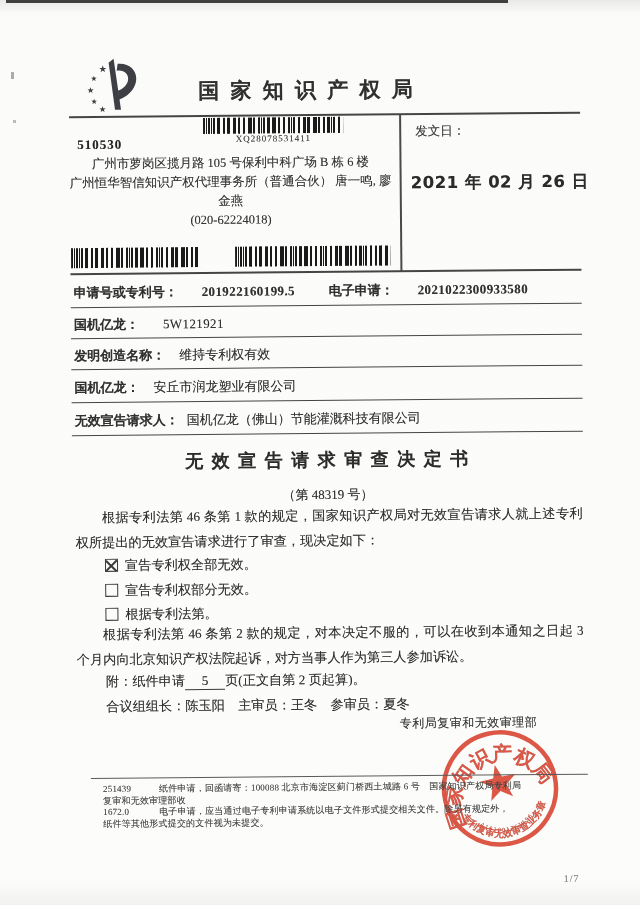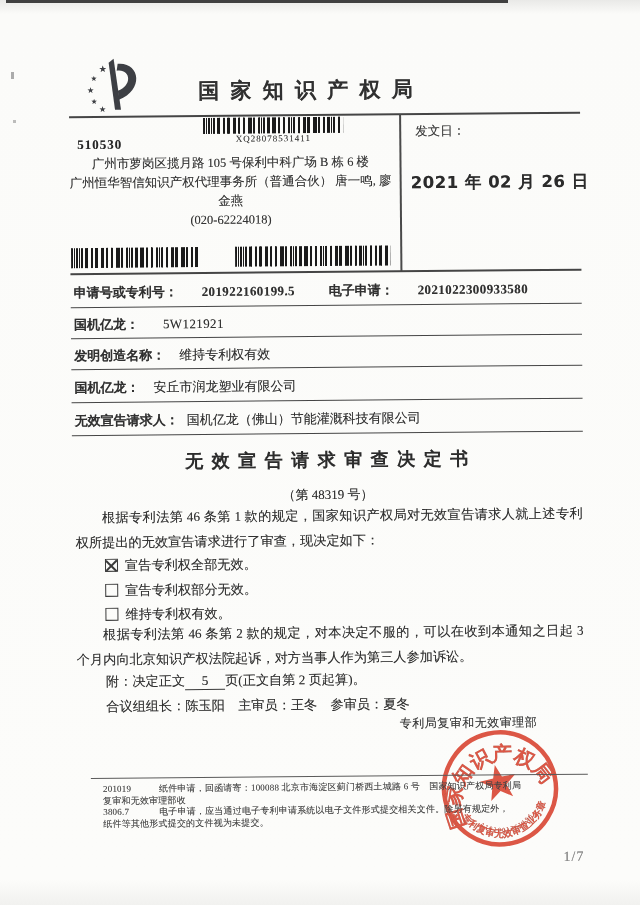--- a/index.html
+++ b/index.html
@@ -78,21 +78,21 @@
   .dept{position:absolute;left:396px;top:716px;width:140px;text-align:center;
         font-size:12px;letter-spacing:.5px;color:#3a3a3a;}
 
   .stamp{position:absolute;left:424px;top:717px;width:146px;height:146px;
          transform:rotate(-12deg);opacity:.88;mix-blend-mode:multiply;}
 
   .frule{left:88px;top:776px;width:497px;height:1px;background:#5a5a5a;}
   .footer{position:absolute;left:100px;top:782px;width:475px;
           font-size:9px;line-height:11.5px;color:#474747;letter-spacing:.2px;}
   .fcode{display:inline-block;width:56px;}
-  .pagenum{position:absolute;left:560px;top:851px;font-size:14px;color:#8a8a8a;letter-spacing:1px;}
+  .pagenum{position:absolute;left:560px;top:875px;font-size:10px;color:#8a8a8a;letter-spacing:1px;}
 </style>
 </head>
 <body>
 
 <div class="artifact-top"></div>
 <div class="artifact-dot1"></div>
 <div class="artifact-dot2"></div>
 
 <div class="doc">
 
@@ -159,27 +159,27 @@
   <div class="dec-number">（第 48319 号）</div>
   <div class="para para1">根据专利法第 46 条第 1 款的规定，国家知识产权局对无效宣告请求人就上述专利权所提出的无效宣告请求进行了审查，现决定如下：</div>
 
   <div class="opt" style="top:555px;">
     <span class="cb checked"></span><span>宣告专利权全部无效。</span>
   </div>
   <div class="opt" style="top:580px;">
     <span class="cb"></span><span>宣告专利权部分无效。</span>
   </div>
   <div class="opt" style="top:604px;">
-    <span class="cb"></span><span>维持专利权有效。</span>
+    <span class="cb"></span><span>根据专利法第。</span>
   </div>
 
   <div class="para para2">根据专利法第 46 条第 2 款的规定，对本决定不服的，可以在收到本通知之日起 3 个月内向北京知识产权法院起诉，对方当事人作为第三人参加诉讼。</div>
 
   <div class="attach">
-    <span>附：决定正文</span><span class="pages">5</span><span>页(正文自第 2 页起算)。</span>
+    <span>附：纸件申请</span><span class="pages">5</span><span>页(正文自第 2 页起算)。</span>
   </div>
   <div class="panel">合议组组长：陈玉阳　主审员：王冬　参审员：夏冬</div>
   <div class="dept">专利局复审和无效审理部</div>
 
   <svg class="stamp" viewBox="-73 -73 146 146">
     <circle cx="0" cy="0" r="56" fill="none" stroke="#d8402c" stroke-width="4.5"></circle>
     <defs>
       <path id="arcTop" d="M -40,31 A 43,43 0 1 1 40,31" fill="none"></path>
       <path id="arcBottom" d="M -45,15 A 47,47 0 0 0 45,15" fill="none"></path>
       <path id="arcDigits" d="M -31,28 A 39,39 0 0 0 31,28" fill="none"></path>
@@ -191,20 +191,20 @@
     <text fill="#d8402c" font-size="9.6" font-weight="bold" font-family="'Liberation Serif',serif">
       <textPath href="#arcBottom" startOffset="5">专利复审无效审查业务章</textPath>
     </text>
     <text fill="#d8402c" font-size="5.2" letter-spacing="1.2" font-family="'DejaVu Sans',sans-serif">
       <textPath href="#arcDigits" startOffset="6">1101001361156</textPath>
     </text>
   </svg>
 
   <div class="rule frule"></div>
   <div class="footer">
-    <div><span class="fcode">201019</span><span>纸件申请，回函请寄：100088 北京市海淀区蓟门桥西土城路 6 号　国家知识产权局专利局</span></div>
+    <div><span class="fcode">251439</span><span>纸件申请，回函请寄：100088 北京市海淀区蓟门桥西土城路 6 号　国家知识产权局专利局</span></div>
     <div>复审和无效审理部收</div>
-    <div><span class="fcode">3806.7</span><span>电子申请，应当通过电子专利申请系统以电子文件形式提交相关文件。除另有规定外，</span></div>
+    <div><span class="fcode">1672.0</span><span>电子申请，应当通过电子专利申请系统以电子文件形式提交相关文件。除另有规定外，</span></div>
     <div>纸件等其他形式提交的文件视为未提交。</div>
   </div>
   <div class="pagenum">1/7</div>
 
 </div>
 
 </body></html>

